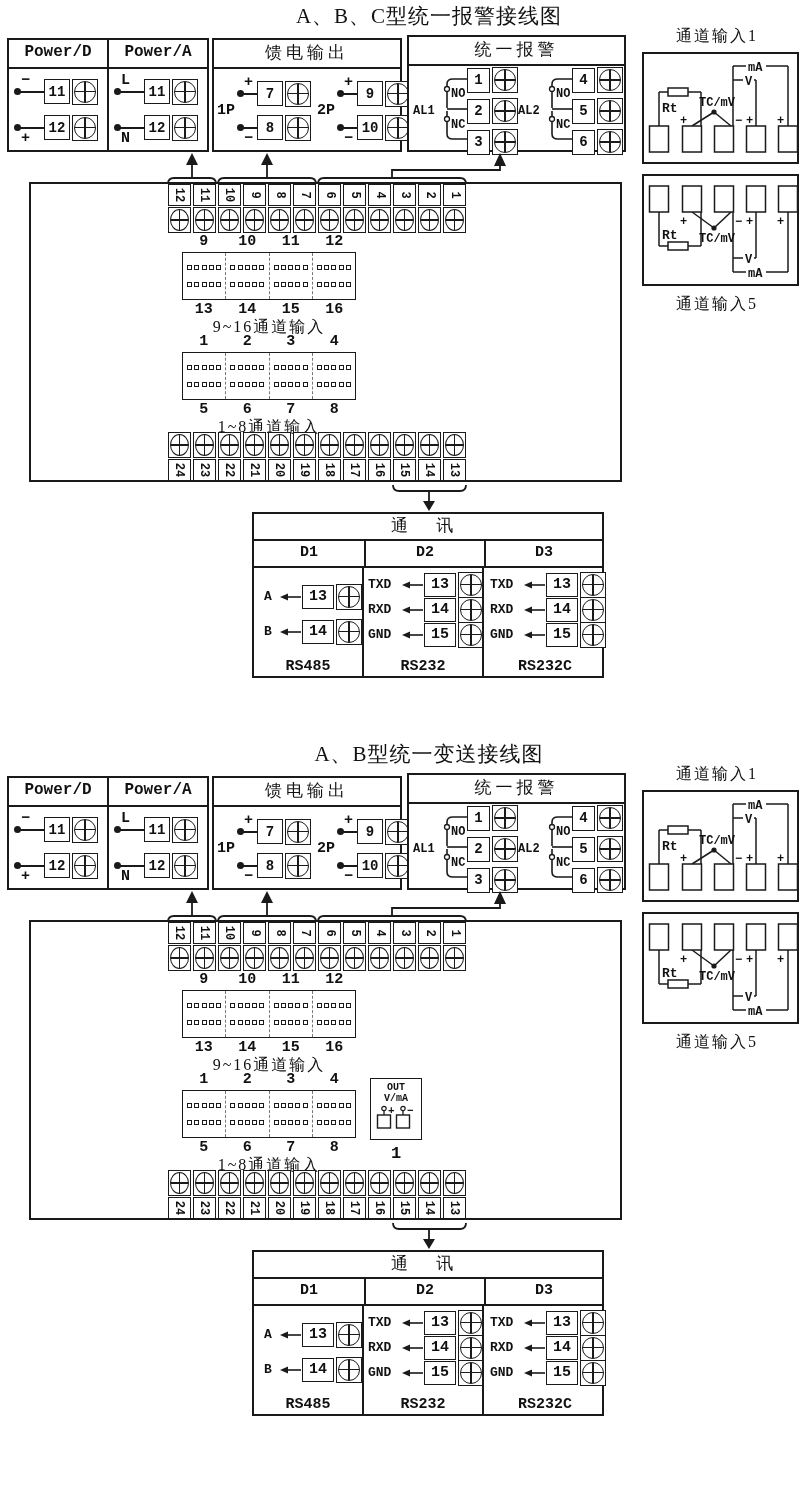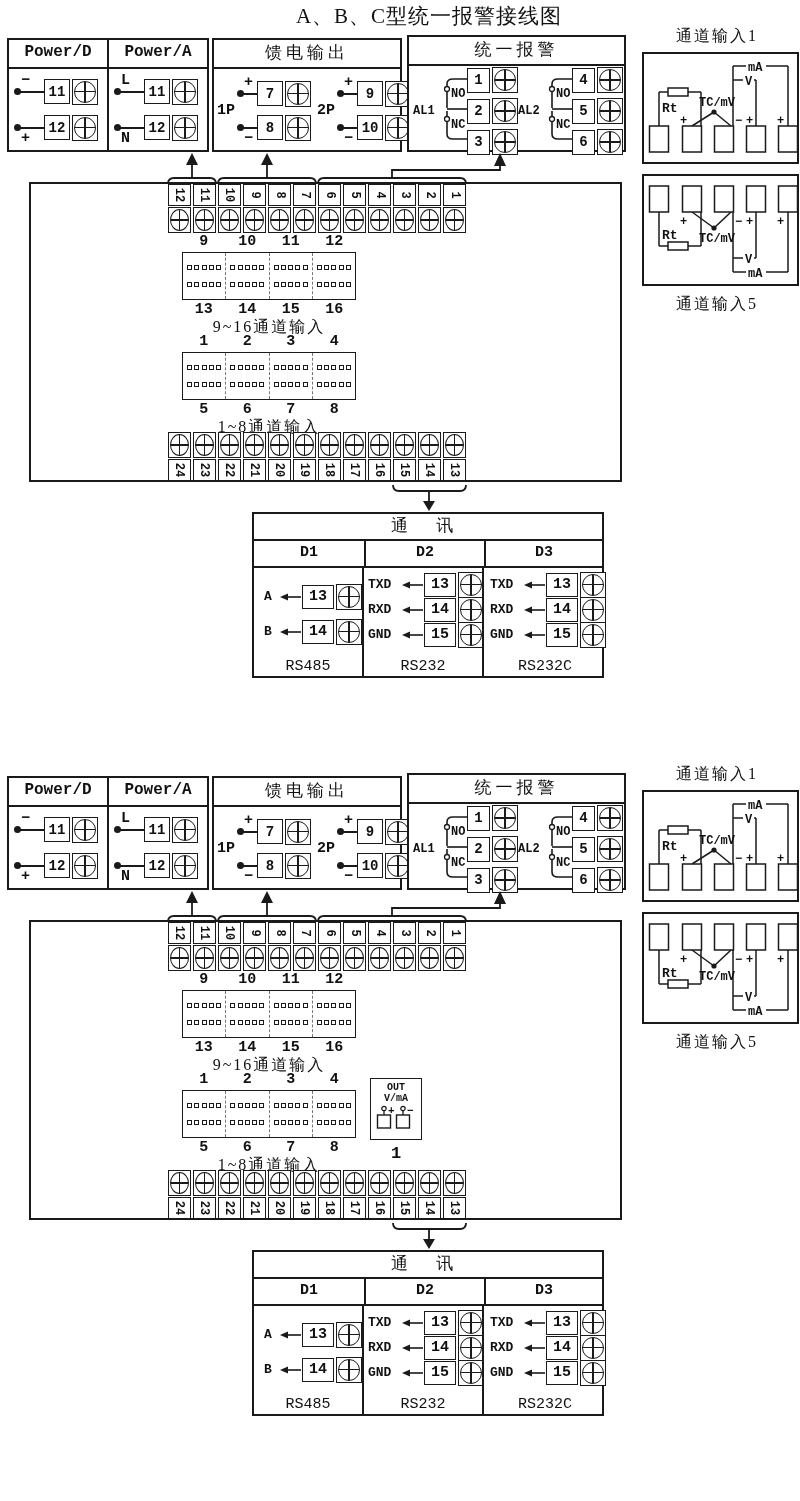--- a/index.html
+++ b/index.html
@@ -80,21 +80,21 @@
   .ccol{box-sizing:border-box;position:relative}
   .ccol+.ccol{border-left:2px solid #1a1a1a}
   .crows{display:flex;flex-direction:column}
   .crows.sp2{margin-top:16px;gap:10px}
   .crows.sp3{margin-top:4px;}
   .crow{display:flex;align-items:center;height:25px}
   .rl{font-weight:bold;font-size:13px;flex:none}
   .lar{flex:none;margin:0 1px}
   .lar line{stroke:#1a1a1a;stroke-width:1.6}
   .lar polygon{fill:#1a1a1a}
-  .cfoot{position:absolute;bottom:3px;left:0;width:100%;text-align:center;font-weight:normal;font-size:15px}
+  .cfoot{position:absolute;bottom:3px;left:0;width:100%;text-align:center;font-weight:bold;font-size:15px}
   
   .chtitle{position:absolute;left:628px;width:170px;text-align:center;font-size:16px;letter-spacing:2px}
   .chbox{position:absolute;left:638px;width:157px;height:112px;border:2px solid #1a1a1a;
          box-sizing:border-box;background:#fff}
   .chbox svg{display:block}
   .chbox .t{fill:#fff;stroke:#1a1a1a;stroke-width:1.5}
   .chbox .w{stroke:#1a1a1a;stroke-width:1.5;fill:none}
   .chbox .res{fill:#fff;stroke:#1a1a1a;stroke-width:1.5}
   .chbox .jd{fill:#1a1a1a}
   .chbox text{font-family:"Liberation Mono",monospace;font-weight:bold;fill:#111}
@@ -867,20 +867,21 @@
       <text class="t12" x="36" y="49">+</text>
       <text class="t12" x="91" y="49">−</text>
       <text class="t12" x="102" y="49">+</text>
       <text class="t12" x="133" y="49">+</text>
     </svg>
   </div>
   <div class="chtitle cjk" style="top:294px">通道输入5</div>
 </section>
 
 <section class="dg" style="top:738px">
+  <h2 class="title cjk">A、B型统一变送接线图</h2>
 
   <div class="bx" style="left:3px;top:38px;width:202px;height:114px">
     <div class="pcols">
       <div class="pcol">
         <div class="phdr">Power/D</div>
         <div class="pbody">
           <div class="hterm">
             <span class="lead" style="width:30px">
                 <i class="dot"></i>
                 <i class="wire"></i>

